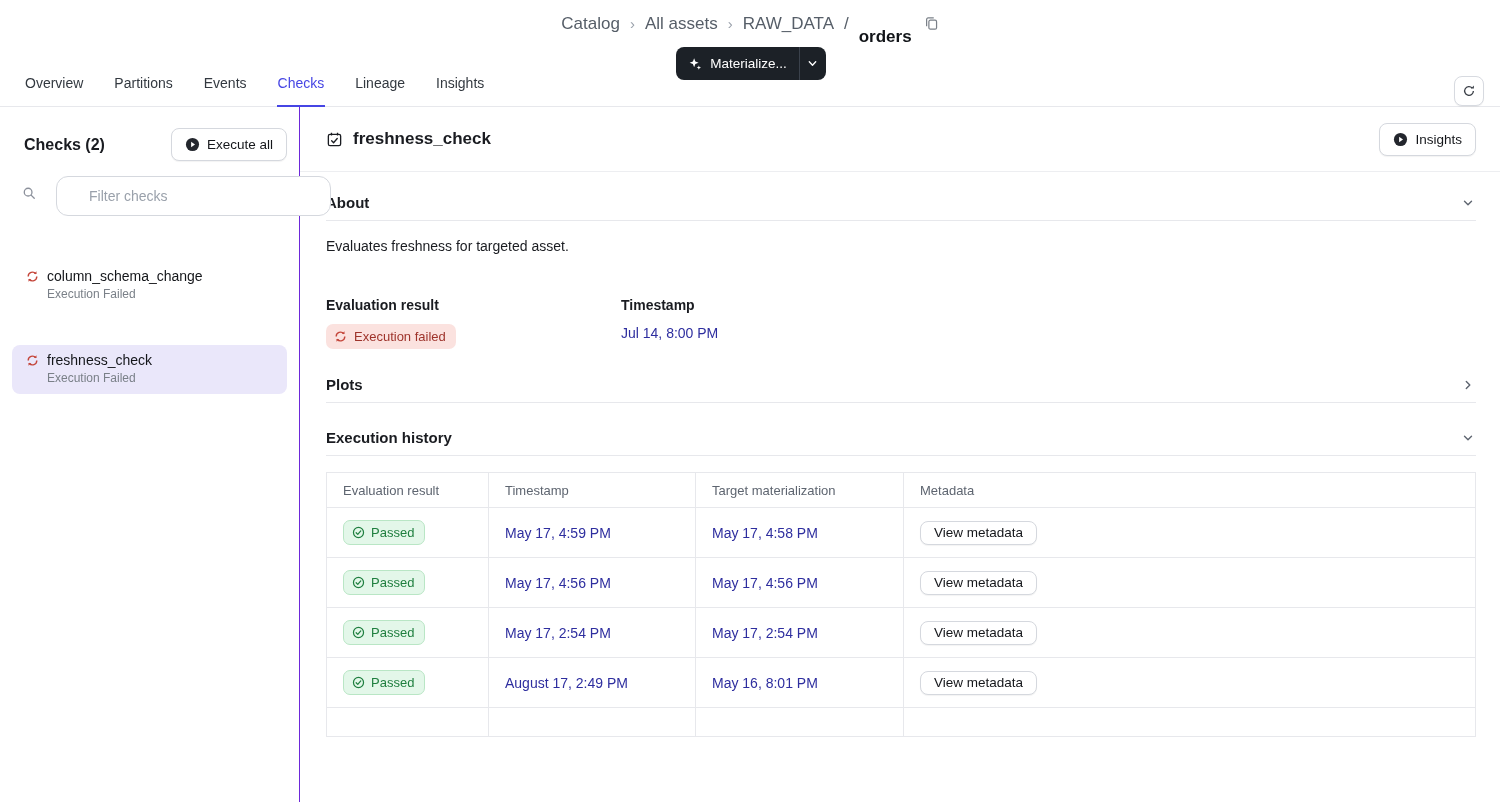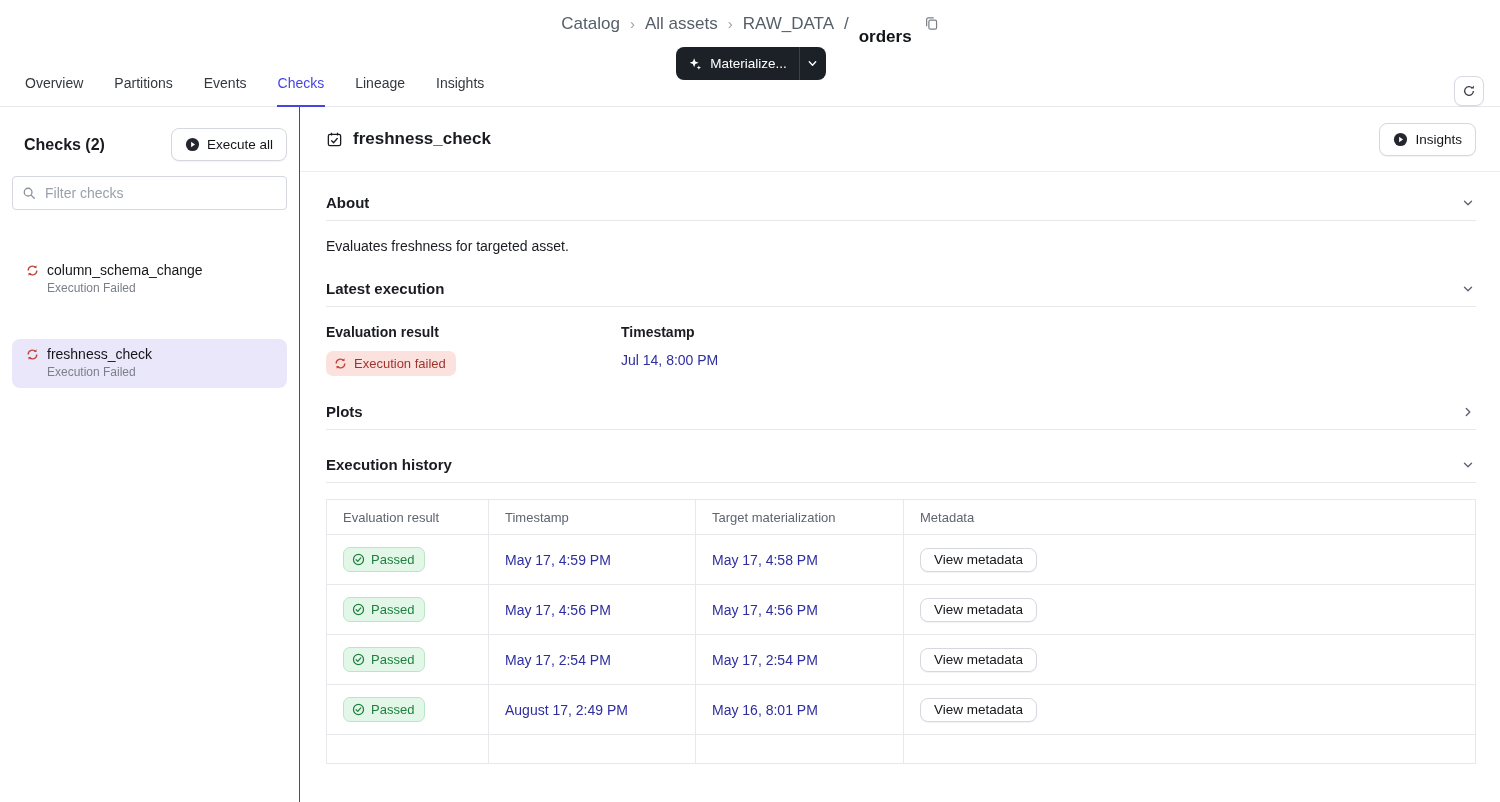--- a/index.html
+++ b/index.html
@@ -53,22 +53,22 @@
   .sidebar { width:300px; min-width:300px; border-right:1px solid #6d28d9; }
   .sidebar-head { display:flex; align-items:center; justify-content:space-between; padding:21px 12px 13px 24px; }
   .sidebar-title { font-size:16px; font-weight:700; margin:0; }
   .btn {
     display:inline-flex; align-items:center; gap:7px; border:1px solid #d5d8de; background:#fff;
     border-radius:8px; padding:0 13px; height:33px; font-size:13.5px; color:#14161a;
     box-shadow:0 1px 1px rgba(0,0,0,.05);
   }
   .filter-wrap { margin:2px 12px 10px; position:relative; }
   .filter-input {
-    width:100%; height:34px; border:1px solid #d5d8de; border-radius:4px;
-    padding:0 10px 0 32px; font-size:14px; font-family:inherit; color:#14161a; outline:none;
+    width:100%; height:40px; border:1px solid #d5d8de; border-radius:12px;
+    padding:0 10px 0 32px; font-size:14px; font-family:inherit; color:#14161a; outline:none;margin-left:44px;
   }
   .filter-input::placeholder { color:#9aa1ab; }
   .filter-wrap .search-ic { position:absolute; left:10px; top:10px; color:#8b909b; }
   .check-list { padding:2px 12px; display:flex; flex-direction:column; gap:2px; }
   .check-item { border-radius:8px; padding:7px 10px 9px 14px;margin-top:33px; }
   .check-item.selected { background:var(--selected-bg); }
   .check-name-row { display:flex; align-items:center; gap:8px; font-size:14px; color:#14161a; }
   .sync-ic { color:var(--error-icon); display:inline-flex; }
   .check-status { font-size:12px; color:#7a8088; margin:3px 0 0 21px; }
 
@@ -264,30 +264,20 @@
               <svg viewBox="0 0 12 12" width="12" height="12" aria-hidden="true">
                   <path d="M2.5 4.3L6 7.8l3.5-3.5" fill="none" stroke="currentColor" stroke-width="1.4" stroke-linecap="round" stroke-linejoin="round"></path>
                 </svg>
             </span>
           </button>
         </div>
         <p class="about-desc">Evaluates freshness for targeted asset.</p>
       </section>
 
       <section>
-        <div class="sec-head">
-          <h3 class="sec-title">Latest execution</h3>
-          <button class="chev-btn">
-            <span style="display:inline-flex">
-              <svg viewBox="0 0 12 12" width="12" height="12" aria-hidden="true">
-                  <path d="M2.5 4.3L6 7.8l3.5-3.5" fill="none" stroke="currentColor" stroke-width="1.4" stroke-linecap="round" stroke-linejoin="round"></path>
-                </svg>
-            </span>
-          </button>
-        </div>
         <div class="latest-grid">
           <div class="latest-col">
             <div class="field-label">Evaluation result</div>
             <span class="badge-error">
               <span class="sync-ic">
                 <svg viewBox="0 0 16 16" width="13" height="13" aria-hidden="true">
                     <path d="M13.3 8a5.3 5.3 0 0 1-9.4 3.4M2.7 8a5.3 5.3 0 0 1 9.4-3.4" fill="none" stroke="currentColor" stroke-width="1.7"></path>
                     <path d="M12.9 1.4v3.4h-3.4z" fill="currentColor"></path>
                     <path d="M3.1 14.6v-3.4h3.4z" fill="currentColor"></path>
                   </svg>

